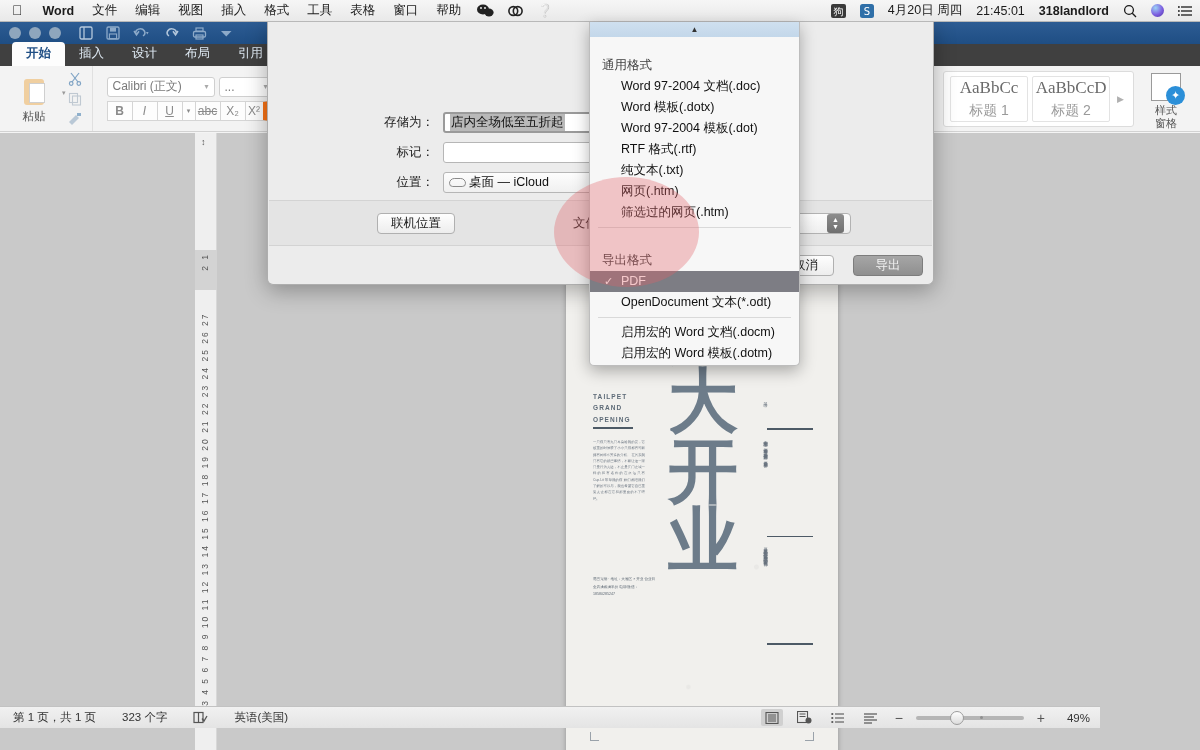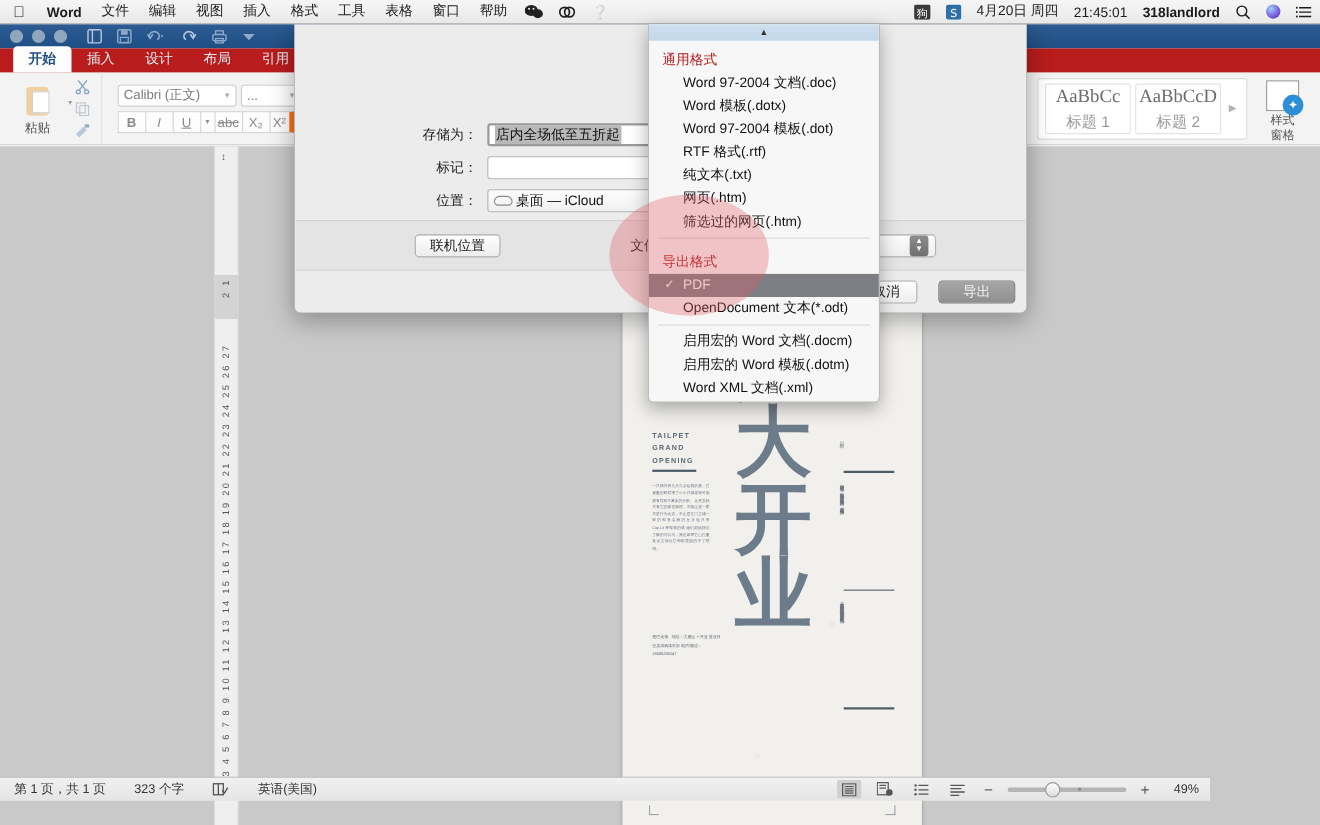--- a/index.html
+++ b/index.html
@@ -52,21 +52,21 @@
     align-items: center; justify-content: center; gap: 5px;
     pointer-events: none;
   }
   .doc-title .dicon {
     width: 11px; height: 13px; background: #eaeaea;
     border-left: 3px solid #2b7cd3; display: inline-block; border-radius: 1px;
   }
 
   
   .ribbon-tabs {
-    height: 22px; background: #b91c1c; display: flex; align-items: flex-end;
+    height: 22px; background: #404040; display: flex; align-items: flex-end;
     padding-left: 12px; position: relative;
   }
   .rtab {
     font-size: 12.5px; color: #dfeaf4; padding: 3px 14px 4px 14px;
     border-radius: 4px 4px 0 0; white-space: nowrap;
   }
   .rtab.active { background: #fdfdfd; color: #1f4e84; font-weight: bold; }
   .searchwrap { margin-left: auto; display: flex; align-items: center; padding-right: 10px; gap: 10px; position: relative; top: -13px;}
   .searchbox {
     width: 198px; height: 19px; background: #fff; border-radius: 3px;
@@ -235,21 +235,21 @@
   .dropdown {
     position: absolute; left: 589px; top: 0px; width: 211px; height: 344px;
     background: #f7f7f7; border: 1px solid #bdbdbd; border-top: none;
     border-radius: 0 0 5px 5px; box-shadow: 0 5px 16px rgba(0,0,0,.30);
     z-index: 60; padding: 0 0 6px 0; overflow: hidden;
   }
   .dd-scrollarrow {
     height: 15px; background: linear-gradient(#cfe0ef,#c3d7ea);
     display: flex; align-items: center; justify-content: center; font-size: 8px; color: #333;
   }
-  .dd-header { font-size: 12.5px; color: #b91c1c; padding: 9px 0 2px 12px; }
+  .dd-header { font-size: 12.5px; color: #404040; padding: 20px 0 2px 12px; }
   .dd-item {
     font-size: 12.5px; color: #111; padding: 2px 0 2px 31px; line-height: 17px; white-space: nowrap;
   }
   .dd-item.selected { background: #7d7d84; color: #fff; }
   .dd-item .chk { position: absolute; left: 14px; font-size: 11px; }
   .dd-item.selected { position: relative; }
   .dd-sep { height: 1px; background: #d9d9d9; margin: 4px 8px; }
 
   
   .click-halo {

